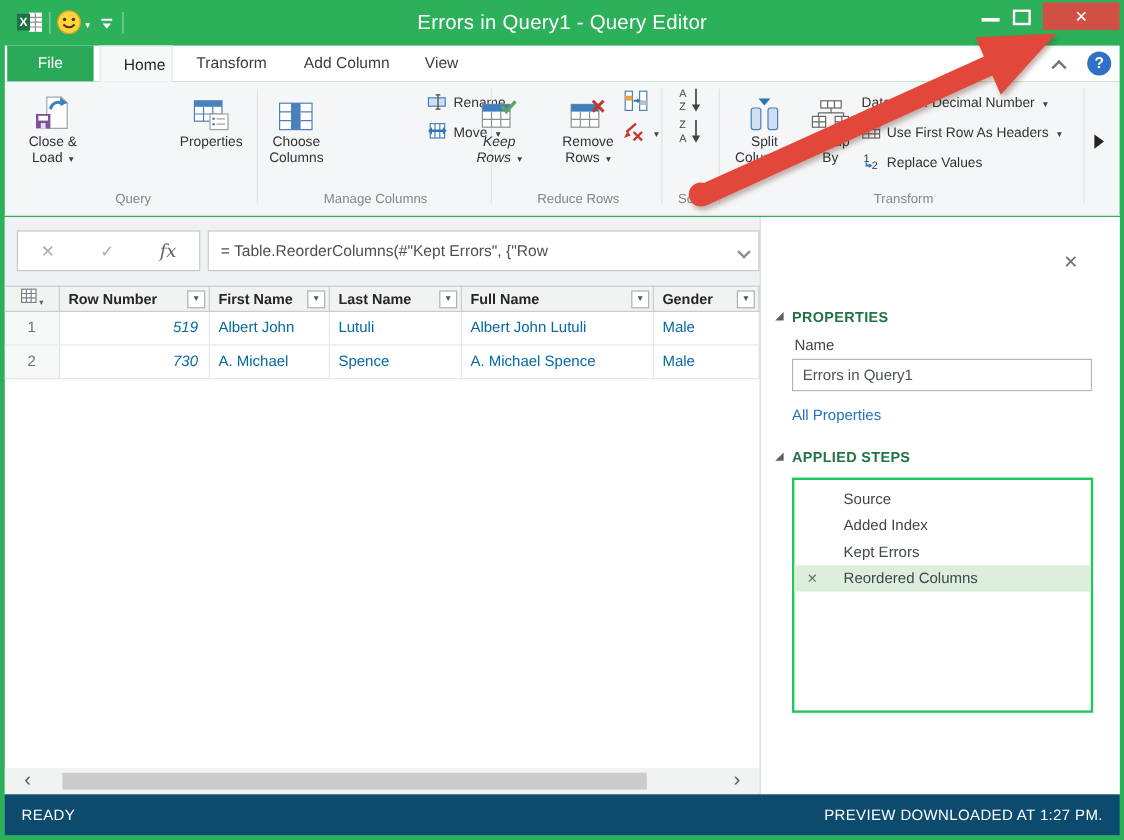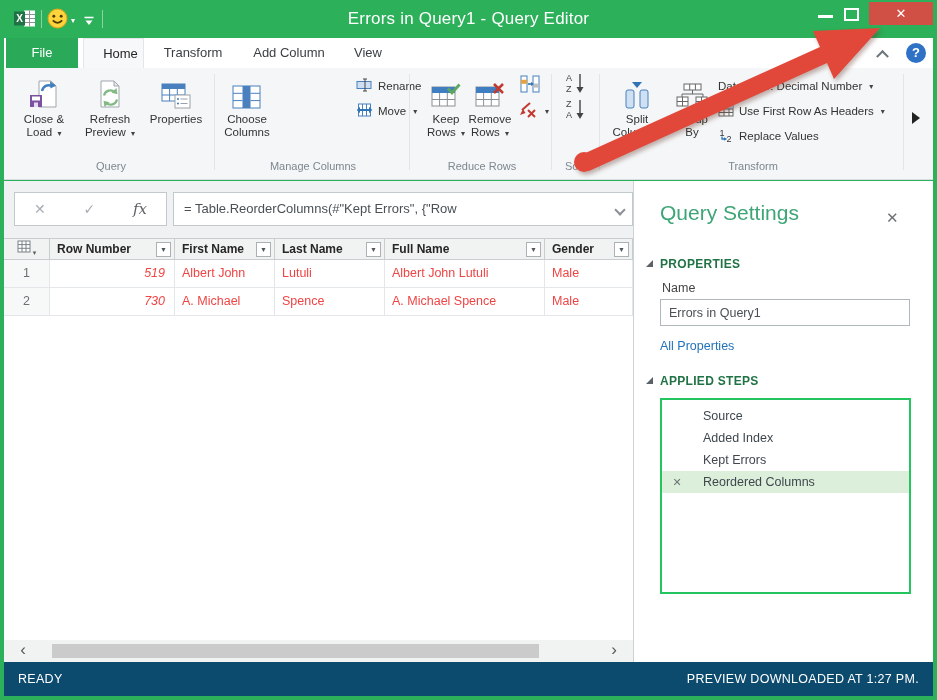--- a/index.html
+++ b/index.html
@@ -63,21 +63,21 @@
 
   
   .grid { position:absolute; left:0; top:57px; width:629px; }
   .hcell { position:absolute; top:0; height:22px; background:#f1f2f2; border-right:1px solid #c9cdd0;
            border-top:1px solid #c9cdd0; border-bottom:1px solid #c9cdd0; font-size:12px; font-weight:bold;
            color:#262626; line-height:21px; padding-left:7px; }
   .filter-btn { position:absolute; right:3px; top:3px; width:15px; height:15px; background:#fff;
                 border:1px solid #abb0b5; font-size:7px; color:#4e565c; text-align:center; line-height:13px; }
   .gutter-h { padding:0; display:flex; align-items:center; justify-content:center; gap:1px; }
   .sa-caret { font-size:7px; color:#5a6167; margin-top:6px; }
-  .cell { position:absolute; height:28px; font-size:12.5px; color:#ef4444; line-height:27px;
+  .cell { position:absolute; height:28px; font-size:12.5px; color:#0369a1; line-height:27px;
           border-right:1px solid #e4e7ea; border-bottom:1px solid #e4e7ea; padding-left:7px;
           white-space:nowrap; overflow:hidden; }
   .gutter-c { background:#f7f8f8; color:#6a7075; text-align:center; padding:0; }
   .num { font-style:italic; text-align:right; padding-right:9px; padding-left:0; }
 
   
   .hscroll { position:absolute; left:0; top:459px; width:629px; height:22px; background:#f1f2f2; }
   .hs-arrow { position:absolute; top:0; width:26px; height:22px; color:#55595d; font-size:17px;
               text-align:center; line-height:20px; }
   .hs-thumb { position:absolute; left:48px; top:4px; width:487px; height:14px; background:#cbcbcb; }
@@ -174,33 +174,20 @@
           <path d="M22 1l5 5h-5z" fill="#e8ebee" stroke="#a0a7ac"></path>
           <path d="M13 11C14 6 19 4 22 6" stroke="#3f7fc1" stroke-width="2.4" fill="none"></path>
           <path d="M21 1.5l6 4-5.5 3z" fill="#3f7fc1"></path>
           <rect x="1" y="15" width="12" height="12" fill="#7a52a0"></rect>
           <rect x="3" y="16.5" width="8" height="4" fill="#fff"></rect>
           <rect x="5" y="22.5" width="4" height="4.5" fill="#e7ddf0"></rect>
         </svg>
       </span>
       <span class="biglabel"><span>Close &amp; Load</span> <span class="caret">▾</span></span>
     </div>
-    <div class="bigbtn" style="left:74px; width:64px;">
-      <span class="bicon">
-        <svg width="30" height="30" viewBox="0 0 30 30">
-          <path d="M6 1h13l5 5v21H6z" fill="#fff" stroke="#a0a7ac"></path>
-          <path d="M19 1l5 5h-5z" fill="#e8ebee" stroke="#a0a7ac"></path>
-          <path d="M9 15.5a6.5 6.5 0 0 1 11-3.2" stroke="#82b985" stroke-width="2.2" fill="none"></path>
-          <path d="M21.5 8l1 6.2-6-1.5z" fill="#82b985"></path>
-          <path d="M22 19.5a6.5 6.5 0 0 1-11 3.2" stroke="#82b985" stroke-width="2.2" fill="none"></path>
-          <path d="M9.5 27l-1-6.2 6 1.5z" fill="#82b985"></path>
-        </svg>
-      </span>
-      <span class="biglabel"><span>Refresh Preview</span> <span class="caret">▾</span></span>
-    </div>
     <div class="bigbtn" style="left:140px; width:64px;">
       <span class="bicon">
         <svg width="30" height="28" viewBox="0 0 30 28">
           <rect x="1" y="2" width="23" height="17" fill="#fff" stroke="#4a80bd"></rect>
           <rect x="1" y="2" width="23" height="5" fill="#4a80bd"></rect>
           <path d="M8.6 7v12M16.3 7v12M1 13h23" stroke="#4a80bd"></path>
           <rect x="14" y="13" width="15" height="13" fill="#fff" stroke="#9aa1a6"></rect>
           <circle cx="17" cy="17" r="1.1" fill="#4a80bd"></circle>
             <path d="M19.5 17h7" stroke="#9aa1a6"></path>
           <circle cx="17" cy="21.5" r="1.1" fill="#4a80bd"></circle>
@@ -240,21 +227,21 @@
           <path d="M4 3.8L.8 7 4 10.2z" fill="#2e75b6"></path>
           <path d="M13 3.8L16.2 7 13 10.2z" fill="#2e75b6"></path>
         </svg>
       </span>
       <span>Move</span>
       <span class="caret">▾</span>
     </div>
     <div class="grplabel" style="left:214px; width:190px;">Manage Columns</div>
     <div class="vsep" style="left:405px;"></div>
 
-    <div class="bigbtn" style="left:418px; width:48px;">
+    <div class="bigbtn" style="left:388px; width:48px;font-style:italic;">
       <span class="bicon">
         <svg width="30" height="27" viewBox="0 0 30 27">
           <rect x="1" y="4" width="23" height="19" fill="#fff" stroke="#8a9196"></rect>
           <rect x="1" y="4" width="23" height="6" fill="#3f7fc1"></rect>
           <path d="M1 16.5h23M8.6 10v13M16.3 10v13" stroke="#8a9196"></path>
           <path d="M17 5.5l4 4.5 7.5-8.5" stroke="#5da85d" stroke-width="2.8" fill="none"></path>
         </svg>
       </span>
       <span class="biglabel"><span>Keep Rows</span> <span class="caret">▾</span></span>
     </div>
@@ -435,21 +422,20 @@
     <div class="hscroll">
       <span class="hs-arrow" style="left:6px;">‹</span>
       <div class="hs-thumb"></div>
       <span class="hs-arrow" style="right:6px;">›</span>
     </div>
 
     <div class="pane-divider"></div>
     <div class="splitter-tri">◢</div>
 
     <div class="qs-panel">
-      <div class="qs-title">Query Settings</div>
       <div class="qs-close">✕</div>
 
       <div class="sec-tri" style="top:79px;"></div>
       <div class="sec-head" style="top:76px;">PROPERTIES</div>
 
       <div class="qs-label" style="top:100px;">Name</div>
       <input class="qs-input" type="text" value="Errors in Query1" style="">
       <div class="qs-link">All Properties</div>
 
       <div class="sec-tri" style="top:196px;"></div>

